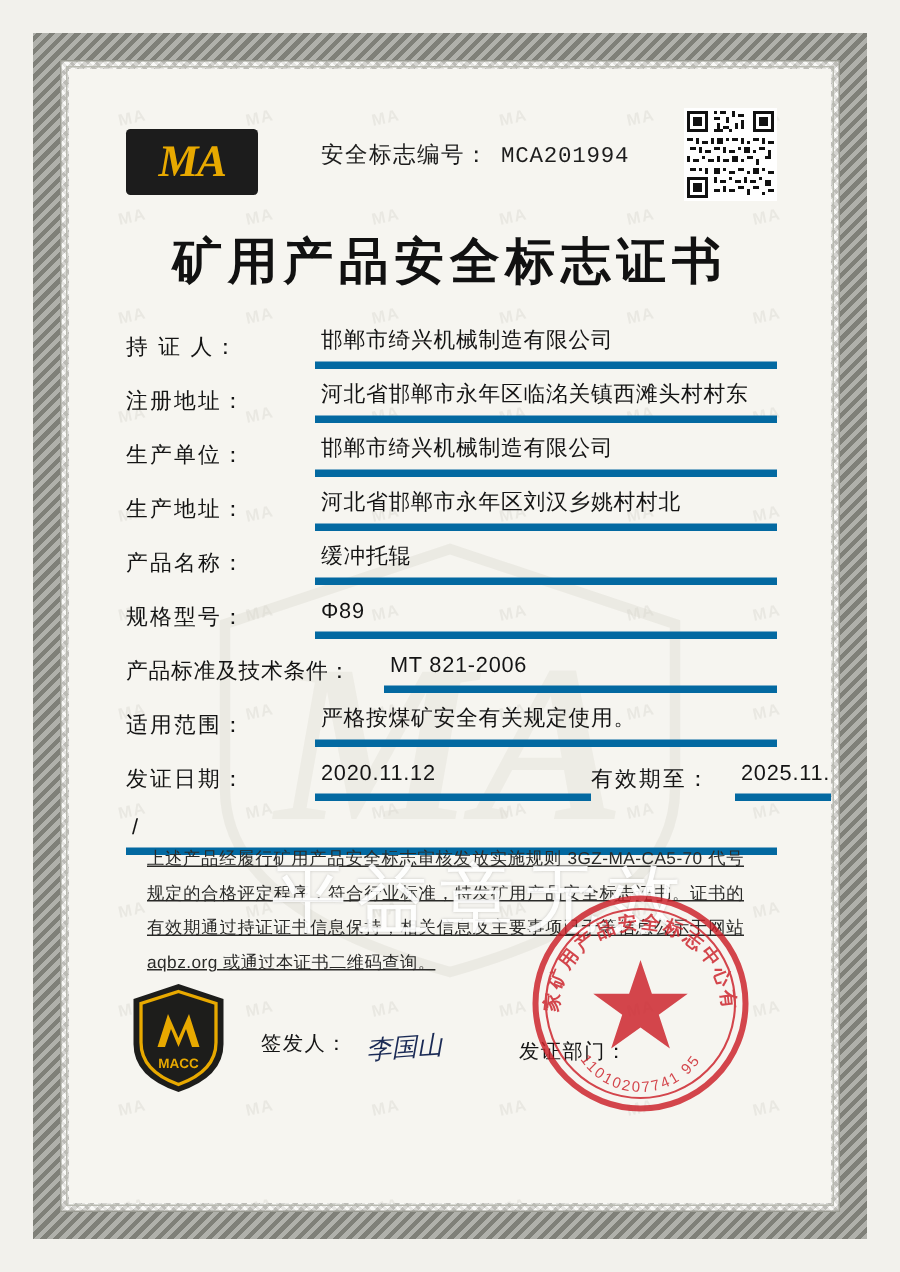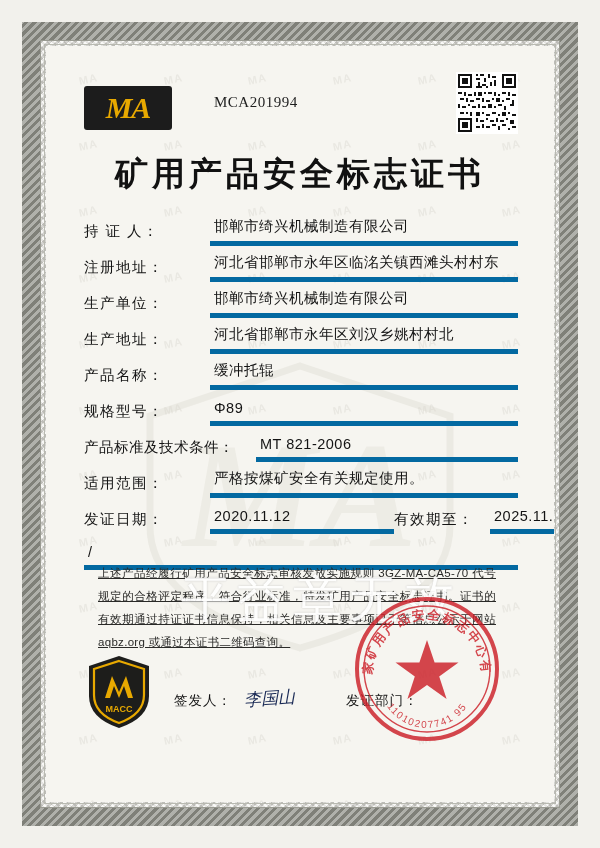--- a/index.html
+++ b/index.html
@@ -130,21 +130,21 @@
     gap: 8px;
   }
   .cert-number-label {
     font-size: 15px;
     color: #1d1d1d;
     letter-spacing: 1px;
   }
   .cert-number-value {
     font-size: 15px;
     color: #1d1d1d;
-    font-family: Liberation Serif, serif;
+    font-family: Liberation Mono, monospace;
     letter-spacing: 0.5px;
   }
 
   .qr-code {
     position: absolute;
     right: 36px;
     top: 26px;
     width: 58px;
     height: 58px;
     background: #ffffff;
@@ -251,21 +251,21 @@
     bottom: 72px;
     width: 66px;
     height: 76px;
   }
 
   .signature-block {
     position: absolute;
     left: 128px;
     bottom: 92px;
     display: flex;
-    align-items: flex-end;
+    align-items: flex-start;
     gap: 6px;
     margin-top: 36px;
   }
   .sign-label {
     font-size: 13.5px;
     color: #141414;
     letter-spacing: 1px;
   }
   .sign-value {
     font-family: "Liberation Serif", serif;
@@ -381,20 +381,21 @@
     <svg class="big-watermark" viewBox="0 0 330 300">
       <path d="M165 10 L315 60 L315 170 Q315 250 165 292 Q15 250 15 170 L15 60 Z" fill="none" stroke="#d9d7cd" stroke-width="7"></path>
       <text x="165" y="190" font-family="Liberation Serif, serif" font-size="150" font-style="italic" font-weight="bold" fill="#dedcd2" text-anchor="middle">MA</text>
     </svg>
 
     <div class="ma-logo">
       <span class="ma-logo-text">MA</span>
     </div>
 
     <div class="cert-number-row">
+      <span class="cert-number-label">安全标志编号：</span>
       <span class="cert-number-value">MCA201994</span>
     </div>
 
     <svg class="qr-code" viewBox="0 0 29 29">
       <rect width="29" height="29" fill="#ffffff"></rect>
       <g fill="#111111">
         <rect x="0" y="0" width="7" height="7"></rect>
           <rect x="1" y="1" width="5" height="5" fill="#fff"></rect>
           <rect x="2" y="2" width="3" height="3"></rect>
         <rect x="22" y="0" width="7" height="7"></rect>

